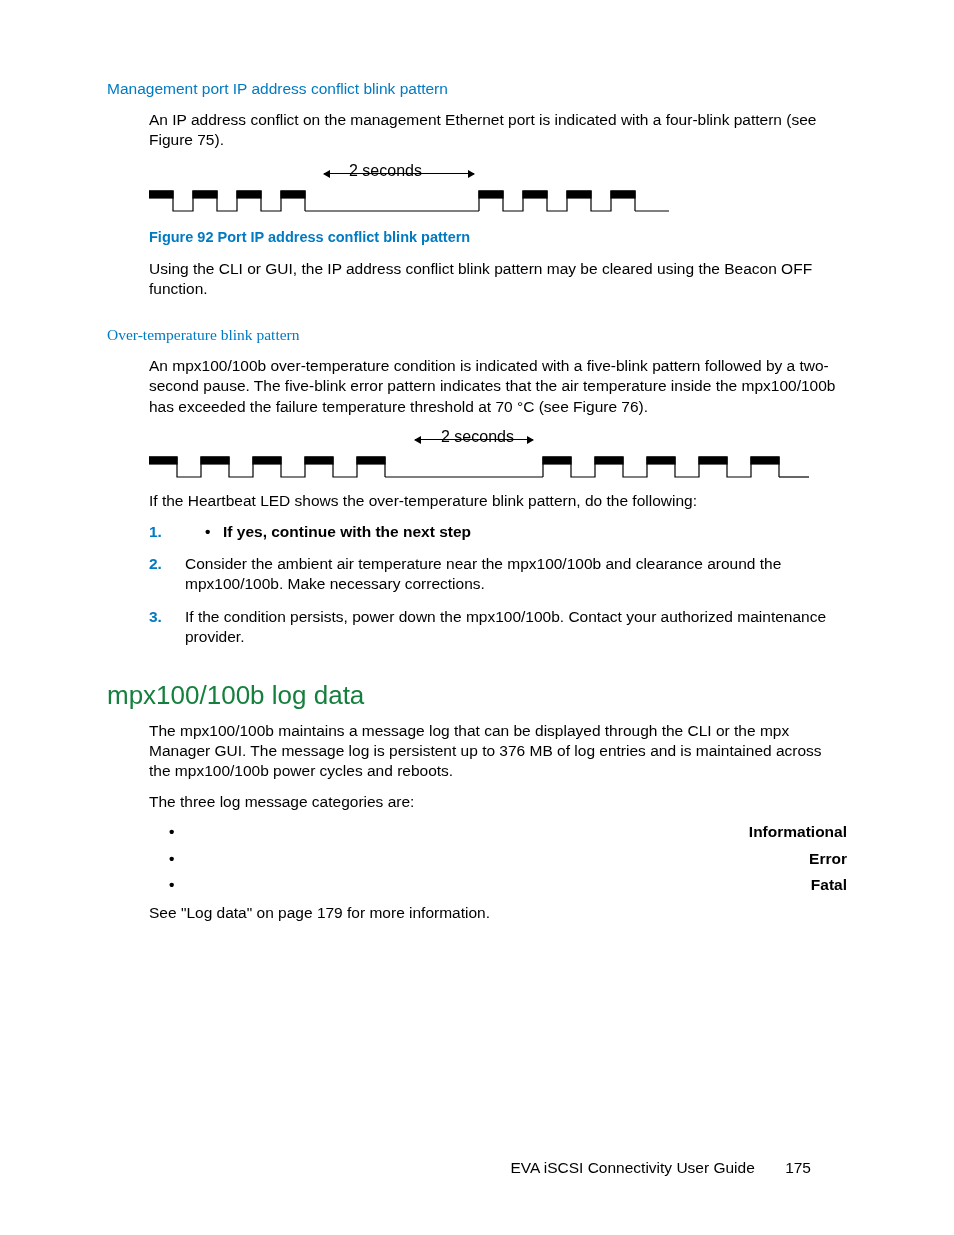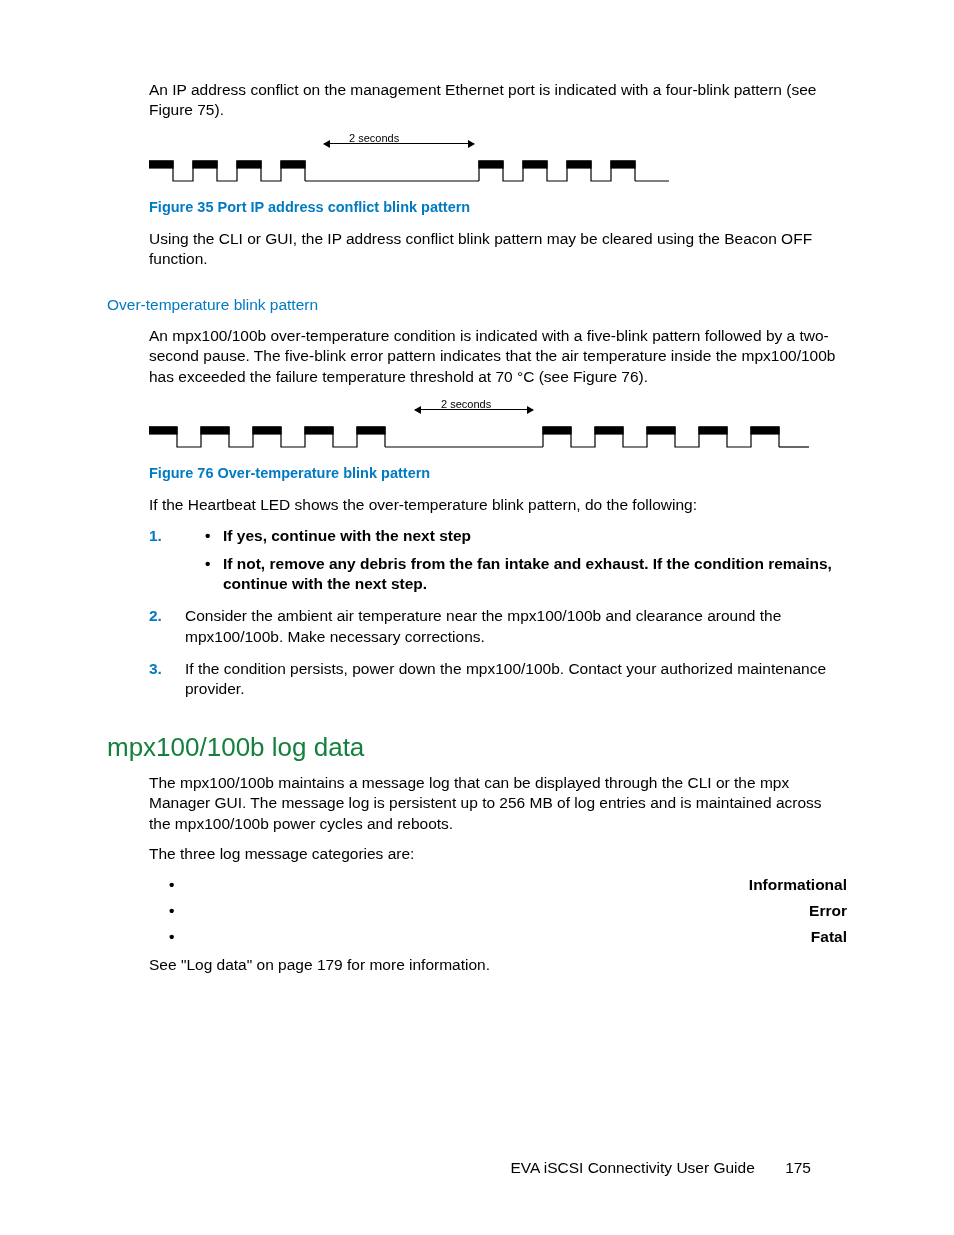--- a/index.html
+++ b/index.html
@@ -100,21 +100,21 @@
     margin: 14px 0 4px 0;
     position: relative;
   }
   .arrow-row {
     position: relative;
     height: 18px;
     margin-bottom: 2px;
   }
   .arrow-label {
     position: absolute;
-    font-size: 11px;
+    font-size: 16px;
     top: -3px;
   }
   .arrow-line {
     position: absolute;
     top: 8px;
     height: 0;
     border-top: 1px solid #000;
   }
   .arrow-line::before, .arrow-line::after {
     content: "";
@@ -126,20 +126,21 @@
   }
   .arrow-line::before { left: -1px; border-right: 7px solid #000; }
   .arrow-line::after  { right: -1px; border-left: 7px solid #000; }
   svg.pulse-train { display:block; }
 </style>
 </head>
 <body>
 
 <div class="page">
 
+  <div class="h4">Management port IP address conflict blink pattern</div>
   <div class="body-indent">
     <p>
       <span>An IP address conflict on the management Ethernet port is indicated with a four-blink pattern (see </span><span class="link">Figure 75</span><span>).</span>
     </p>
 
     <div class="diagram">
       <div class="arrow-row">
         <span class="arrow-label" style="left:200px;">2 seconds</span>
         <span class="arrow-line" style="left:175px; width:150px;"></span>
       </div>
@@ -155,26 +156,26 @@
 
           <path d="M330 26 v-20 h24 v20 h20 v-20 h24 v20 h20 v-20 h24 v20 h20 v-20 h24 v20" fill="none"></path>
           <rect x="330" y="6" width="24" height="7"></rect>
           <rect x="374" y="6" width="24" height="7"></rect>
           <rect x="418" y="6" width="24" height="7"></rect>
           <rect x="462" y="6" width="24" height="7"></rect>
           <path d="M486 26 H520" fill="none"></path>
         </g>
       </svg>
     </div>
-    <div class="fig-caption">Figure 35 Port IP address conflict blink pattern</div>
+    <div class="fig-caption">Figure 92 Port IP address conflict blink pattern</div>
 
     <p>Using the CLI or GUI, the IP address conflict blink pattern may be cleared using the Beacon OFF function.</p>
   </div>
 
-  <div class="h4" style="margin-top:26px;">Over-temperature blink pattern</div>
+  <div class="h4" style="margin-top:26px;font-family:Liberation Serif, serif;">Over-temperature blink pattern</div>
   <div class="body-indent">
     <p>
       <span>An mpx100/100b over-temperature condition is indicated with a five-blink pattern followed by a two-second pause. The five-blink error pattern indicates that the air temperature inside the mpx100/100b has exceeded the failure temperature threshold at 70 °C (see </span><span class="link">Figure 76</span><span>).</span>
     </p>
 
     <div class="diagram">
       <div class="arrow-row">
         <span class="arrow-label" style="left:292px;">2 seconds</span>
         <span class="arrow-line" style="left:266px; width:118px;"></span>
       </div>
@@ -192,46 +193,44 @@
           <path d="M394 26 v-20 h28 v20 h24 v-20 h28 v20 h24 v-20 h28 v20 h24 v-20 h28 v20 h24 v-20 h28 v20" fill="none"></path>
           <rect x="394" y="6" width="28" height="7"></rect>
           <rect x="446" y="6" width="28" height="7"></rect>
           <rect x="498" y="6" width="28" height="7"></rect>
           <rect x="550" y="6" width="28" height="7"></rect>
           <rect x="602" y="6" width="28" height="7"></rect>
           <path d="M630 26 H660" fill="none"></path>
         </g>
       </svg>
     </div>
-    <div class="fig-caption">Figure 76 Over-temperature blink pattern</div>
 
     <p>If the Heartbeat LED shows the over-temperature blink pattern, do the following:</p>
 
     <ol class="num">
       <li>
         <span class="marker">1.</span>
         <ul class="bullet">
           <li>If yes, continue with the next step</li>
-          <li>If not, remove any debris from the fan intake and exhaust. If the condition remains, continue with the next step.</li>
         </ul>
       </li>
       <li>
         <span class="marker">2.</span>
         <span>Consider the ambient air temperature near the mpx100/100b and clearance around the mpx100/100b. Make necessary corrections.</span>
       </li>
       <li>
         <span class="marker">3.</span>
         <span>If the condition persists, power down the mpx100/100b. Contact your authorized maintenance provider.</span>
       </li>
     </ol>
   </div>
 
   <div class="h2">mpx100/100b log data</div>
   <div class="body-indent">
-    <p>The mpx100/100b maintains a message log that can be displayed through the CLI or the mpx Manager GUI. The message log is persistent up to 256 MB of log entries and is maintained across the mpx100/100b power cycles and reboots.</p>
+    <p>The mpx100/100b maintains a message log that can be displayed through the CLI or the mpx Manager GUI. The message log is persistent up to 376 MB of log entries and is maintained across the mpx100/100b power cycles and reboots.</p>
     <p>The three log message categories are:</p>
     <ul class="bullet tight">
       <li>Informational</li>
       <li>Error</li>
       <li>Fatal</li>
     </ul>
     <p>
       <span>See "</span><span class="link">Log data</span><span>" on page 179 for more information.</span>
     </p>
   </div>

